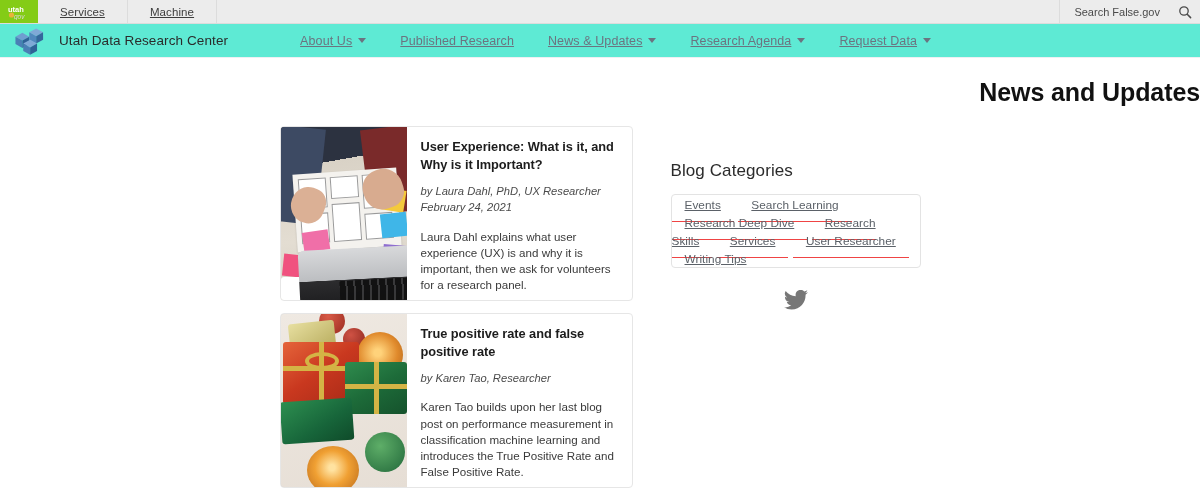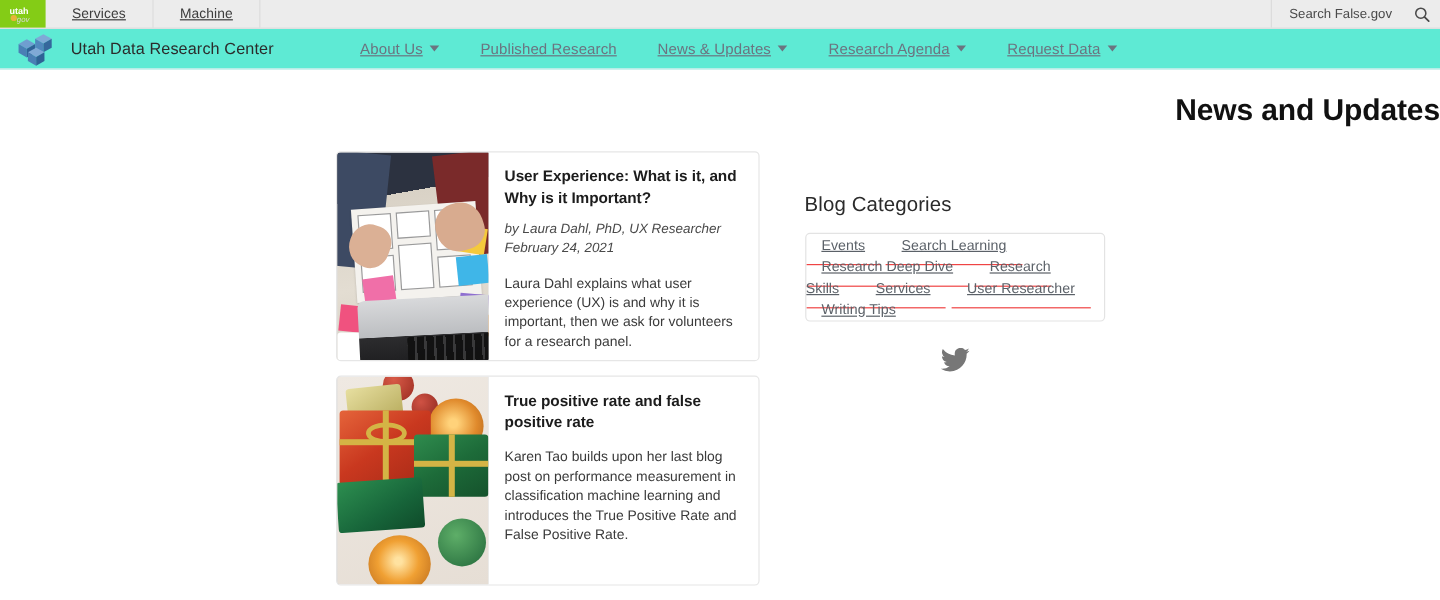--- a/index.html
+++ b/index.html
@@ -335,20 +335,21 @@
         <div class="gift" style="right:0px;top:48px;width:62px;height:52px;background:linear-gradient(150deg,#2f8c4e 0%,#1d6b39 50%,#15522c 100%);"></div>
         <div class="ribbon-v" style="right:28px;top:48px;width:5px;height:52px;"></div>
         <div class="ribbon-h" style="right:0px;top:70px;width:62px;height:5px;"></div>
         <div class="gift" style="left:0px;top:86px;width:72px;height:42px;background:linear-gradient(150deg,#2d8f50 0%,#17653a 60%,#0f4b2a 100%);transform:rotate(-4deg);"></div>
         <div class="bauble" style="right:2px;top:118px;width:40px;height:40px;background:radial-gradient(circle at 38% 35%,#5eae68,#22683a);"></div>
         <div class="bauble" style="left:26px;top:132px;width:52px;height:48px;background:radial-gradient(circle at 48% 45%,#ffe2a0 8%,#f0a033 45%,#b5651a 100%);"></div>
       </div>
       <div class="post-body">
         <div class="post-title">True positive rate and false positive rate</div>
         <div class="post-meta">
+          <div>by Karen Tao, Researcher</div>
         </div>
         <div class="post-excerpt">Karen Tao builds upon her last blog post on performance measurement in classification machine learning and introduces the True Positive Rate and False Positive Rate.</div>
       </div>
     </article>
 
   </div>
 
   <aside class="side-col">
     <div class="side-title">Blog Categories</div>
     <div class="cat-list">

